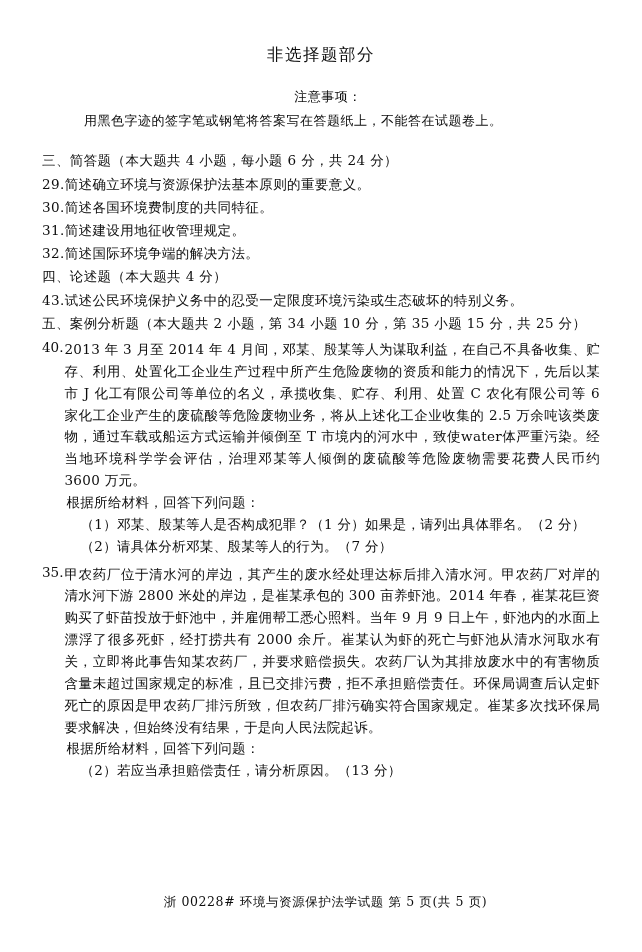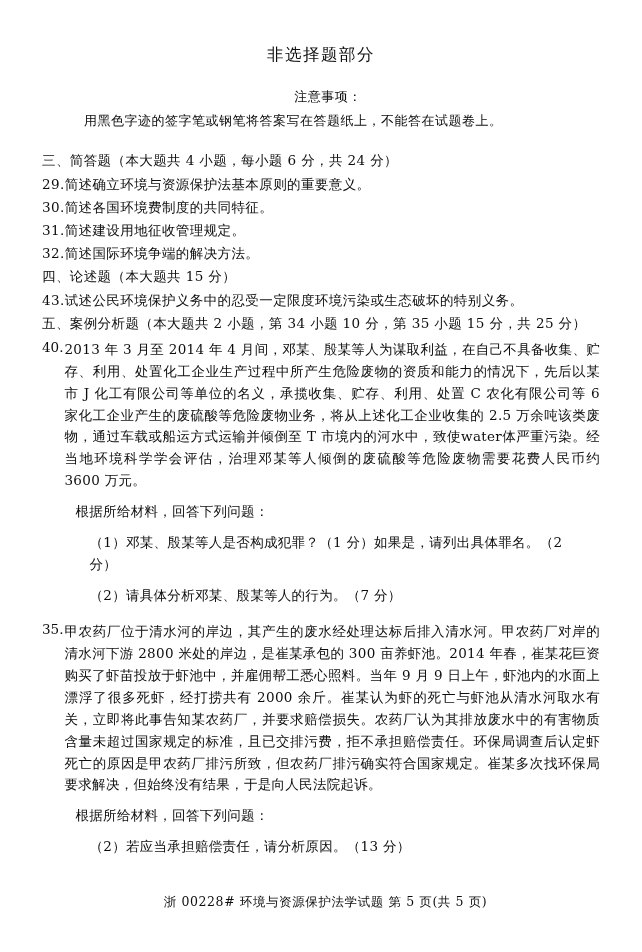--- a/index.html
+++ b/index.html
@@ -75,21 +75,21 @@
   .case-para {
     text-align: justify;
     text-justify: inter-ideograph;
     line-height: 1.62;
     letter-spacing: 0.3px;
     margin: 0;
   }
   .case-sub {
     line-height: 1.62;
     letter-spacing: 0.3px;
-    margin: 9px;
+    margin: 0;
     padding-left: 2px;
   }
   .case-sub.indent {
     padding-left: 16px;
   }
   .spacer-sm { height: 4px; }
   .footer {
     position: absolute;
     left: 9px;
     right: 0;
@@ -121,21 +121,21 @@
   </div>
   <div class="q-line">
     <span class="q-num">31.</span>
     <span class="q-text">简述建设用地征收管理规定。</span>
   </div>
   <div class="q-line">
     <span class="q-num">32.</span>
     <span class="q-text">简述国际环境争端的解决方法。</span>
   </div>
 
-  <div class="section-head">四、论述题（本大题共 15 分）</div>
+  <div class="section-head">四、论述题（本大题共 4 分）</div>
 
   <div class="q-line">
     <span class="q-num">43.</span>
     <span class="q-text">试述公民环境保护义务中的忍受一定限度环境污染或生态破坏的特别义务。</span>
   </div>
 
   <div class="section-head">五、案例分析题（本大题共 2 小题，第 34 小题 10 分，第 35 小题 15 分，共 25 分）</div>
 
   <div class="case-block">
     <div class="case-num">40.</div>

